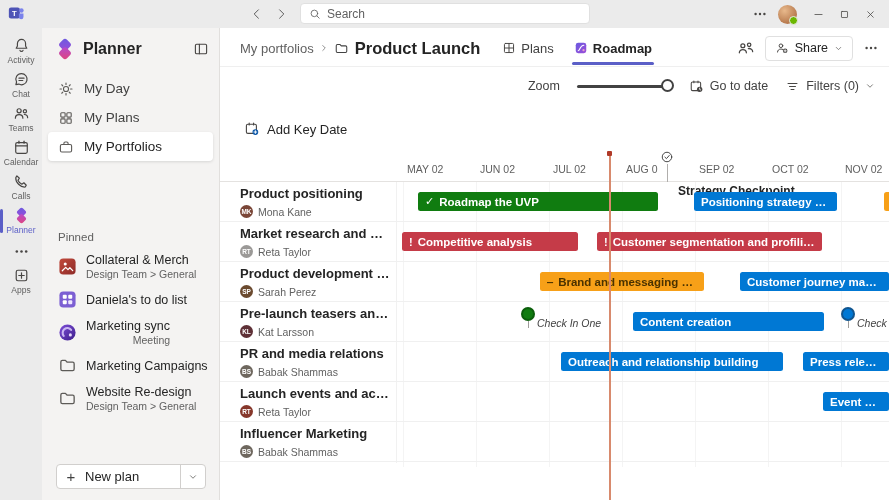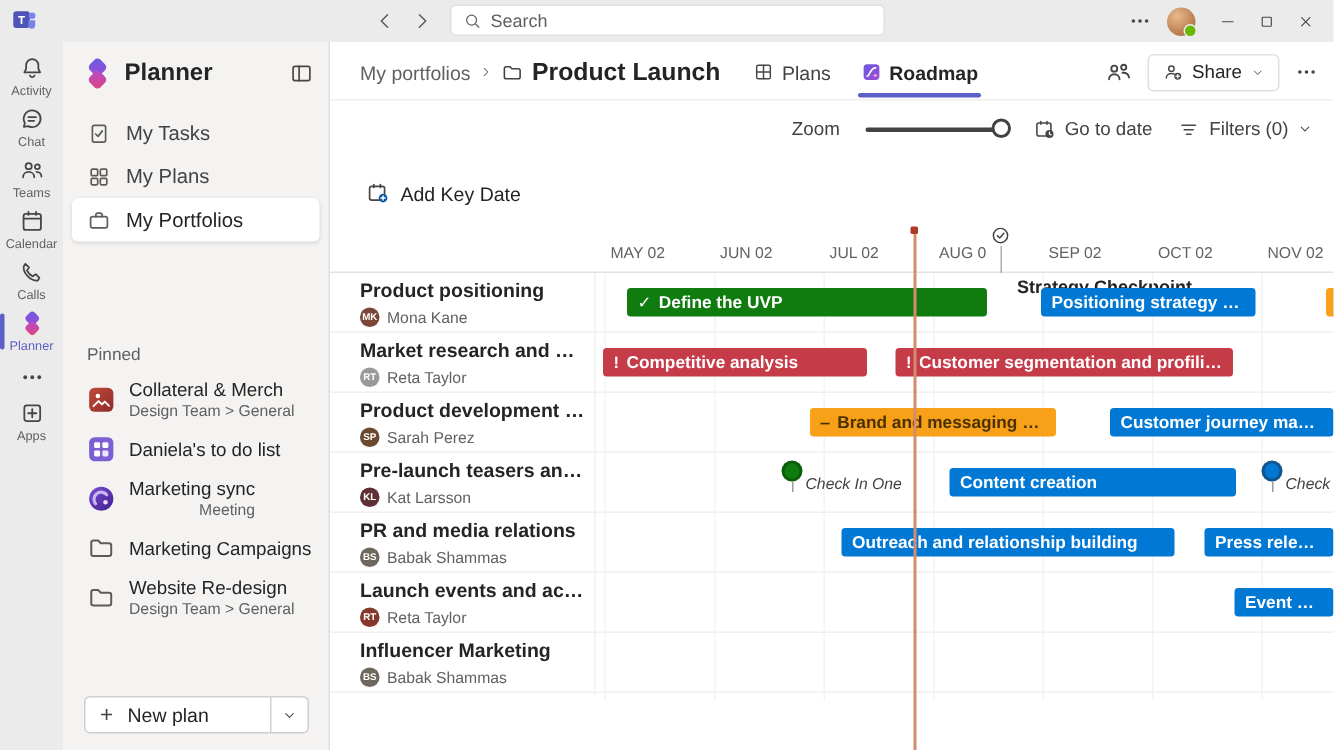--- a/index.html
+++ b/index.html
@@ -317,25 +317,32 @@
         <svg viewBox="0 0 20 20" fill="none" stroke="currentColor" stroke-width="1.4" stroke-linecap="round" stroke-linejoin="round">
           <rect x="3" y="4" width="14" height="12" rx="1.6"></rect>
           <line x1="8" y1="4" x2="8" y2="16"></line>
         </svg>
       </span>
   </div>
   <div id="panel-nav">
       <div class="pnav-item">
         <div class="icon">
           <svg viewBox="0 0 20 20" fill="none" stroke="currentColor" stroke-width="1.4" stroke-linecap="round" stroke-linejoin="round">
-            <rect x="4.5" y="3.2" width="11" height="14" rx="1.6"></rect>
-            <polyline points="7.2,10.4 9.2,12.4 12.8,7.8"></polyline>
-          </svg>
-        </div>
-        <div>My Tasks</div>
+            <circle cx="10" cy="10" r="3.2"></circle>
+            <line x1="10" y1="2.5" x2="10" y2="4.3"></line>
+            <line x1="10" y1="15.7" x2="10" y2="17.5"></line>
+            <line x1="2.5" y1="10" x2="4.3" y2="10"></line>
+            <line x1="15.7" y1="10" x2="17.5" y2="10"></line>
+            <line x1="4.7" y1="4.7" x2="6" y2="6"></line>
+            <line x1="14" y1="14" x2="15.3" y2="15.3"></line>
+            <line x1="15.3" y1="4.7" x2="14" y2="6"></line>
+            <line x1="6" y1="14" x2="4.7" y2="15.3"></line>
+          </svg>
+        </div>
+        <div>My Day</div>
       </div>
       <div class="pnav-item">
         <div class="icon">
           <svg viewBox="0 0 20 20" fill="none" stroke="currentColor" stroke-width="1.4" stroke-linecap="round" stroke-linejoin="round">
             <rect x="3.5" y="3.5" width="5.4" height="5.4" rx="1"></rect>
             <rect x="11.1" y="3.5" width="5.4" height="5.4" rx="1"></rect>
             <rect x="3.5" y="11.1" width="5.4" height="5.4" rx="1"></rect>
             <rect x="11.1" y="11.1" width="5.4" height="5.4" rx="1"></rect>
           </svg>
         </div>
@@ -578,21 +585,21 @@
   <div class="grow">
         <div class="task-cell">
           <div class="task-title">Product positioning</div>
           <div class="task-assignee">
             <div class="tavatar" style="background: rgb(122, 70, 55);">MK</div>
             <div class="tname">Mona Kane</div>
           </div>
         </div>
         <div class="bar" style="left: 198px; width: 240px; background: rgb(16, 124, 16);">
           <div class="bicon">✓</div>
-          <div style="overflow: hidden; text-overflow: ellipsis;">Define the UVP</div>
+          <div style="overflow: hidden; text-overflow: ellipsis;">Roadmap the UVP</div>
         </div>
         <div class="bar" style="left: 474px; width: 143px; background: rgb(0, 120, 212);">
           <div style="overflow: hidden; text-overflow: ellipsis;">Positioning strategy and mess...</div>
         </div>
         <div class="bar darktext" style="left: 664px; width: 6px; background: rgb(247, 160, 24);"></div>
       </div>
       <div class="grow">
         <div class="task-cell">
           <div class="task-title">Market research and analysis</div>
           <div class="task-assignee">

